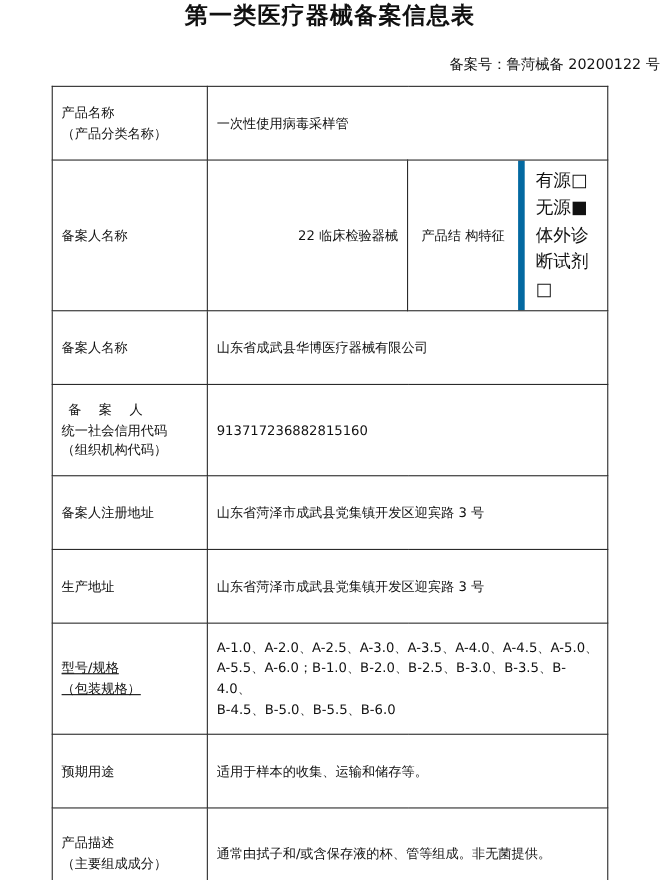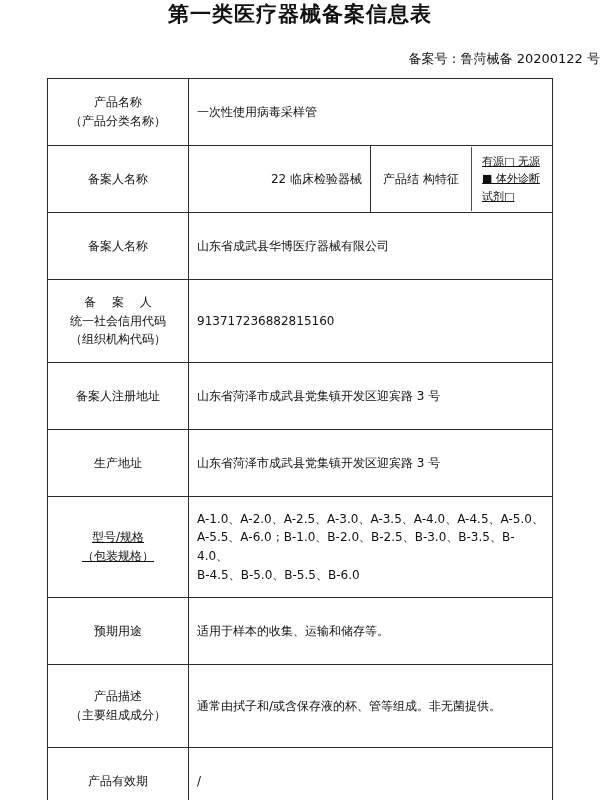--- a/index.html
+++ b/index.html
@@ -43,21 +43,21 @@
   table.form td {
     border: 1px solid #2b2b2b;
     padding: 6px 8px;
     font-size: 12px;
     vertical-align: middle;
     line-height: 1.55;
     color: #111;
   }
   td.label {
     width: 124px;
-    text-align: center;
+    text-align: left;
     font-size: 12.5px;
     padding: 7px 4px;
   }
   td.label .l2 {
     display: block;
     white-space: nowrap;
   }
   td.value {
     text-align: left;
     padding-left: 10px;
@@ -101,25 +101,25 @@
 
       <tr>
         <td class="label tall-3">备案人名称</td>
         <td class="value" style="width:122px;text-align:right;">
           <span>22 临床检验器械</span>
         </td>
         <td class="value" style="padding:0;">
           <table style="border-collapse:collapse;width:100%;border:none;">
             <tbody>
                 <tr>
-              <td class="sub-label" style="border:none;border-right:1px solid #0369a1;">
+              <td class="sub-label" style="border:none;border-right:6px solid #0369a1;">
                 <span class="l2">产品结</span>
                 <span class="l2">构特征</span>
               </td>
-              <td style="border:none;padding-left:10px;font-size:11px;text-decoration:underline;">有源□ 无源■ 体外诊断试剂□</td>
+              <td style="border:none;padding-left:10px;font-size:16px;">有源□ 无源■ 体外诊断试剂□</td>
             </tr>
           </tbody>
             </table>
         </td>
       </tr>
 
       <tr>
         <td class="label tall-3">备案人名称</td>
         <td class="value" colspan="2">山东省成武县华博医疗器械有限公司</td>
       </tr>

